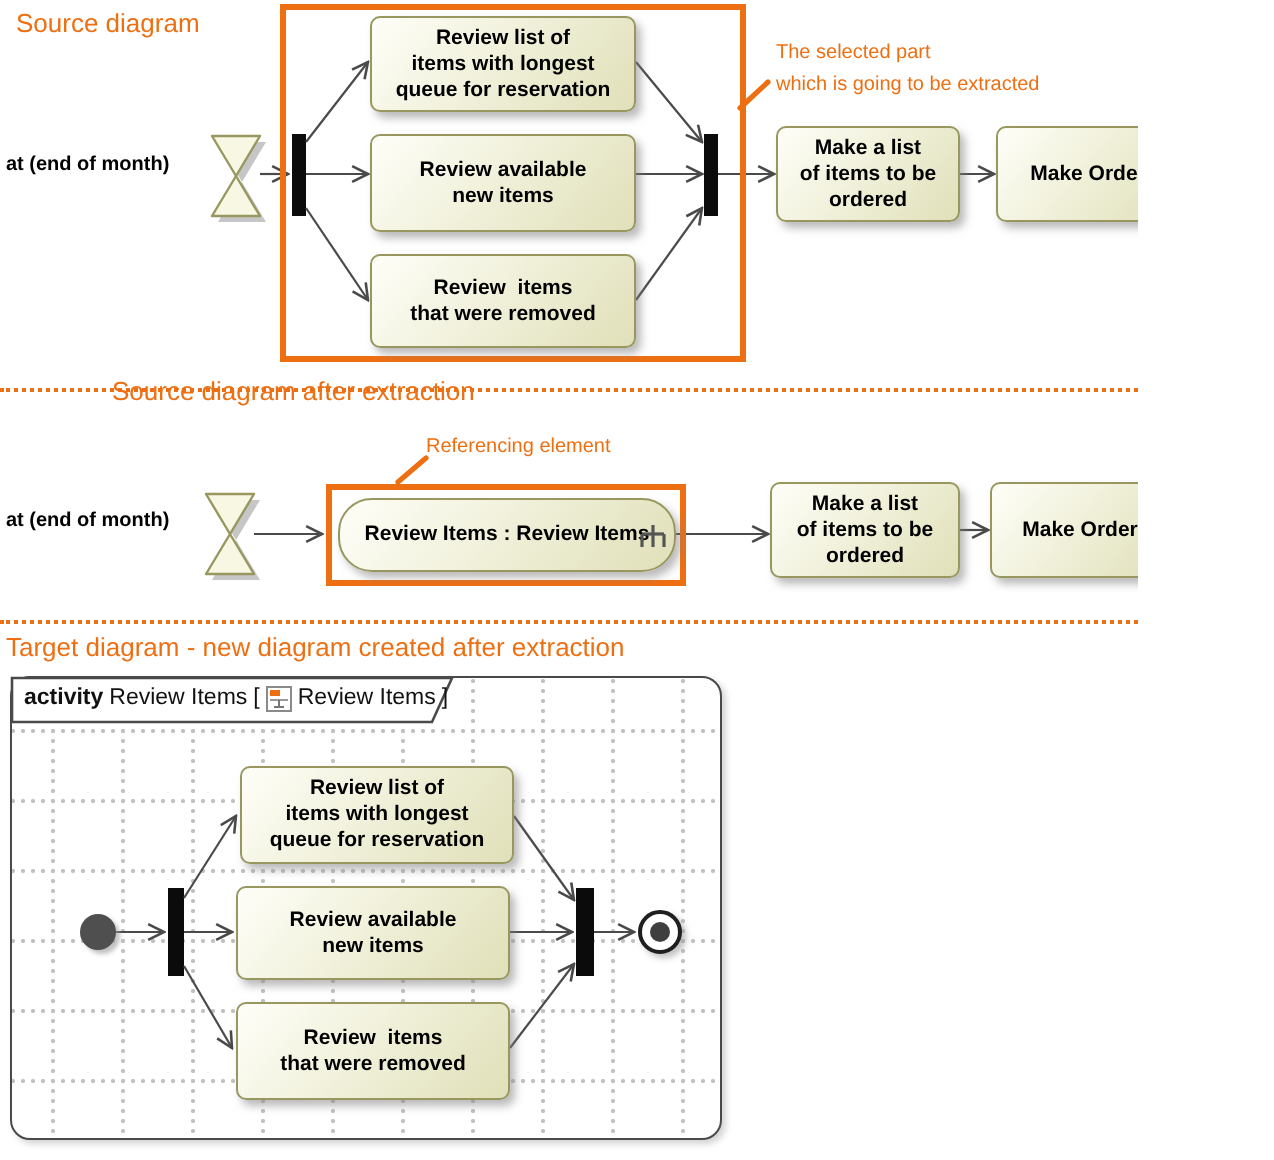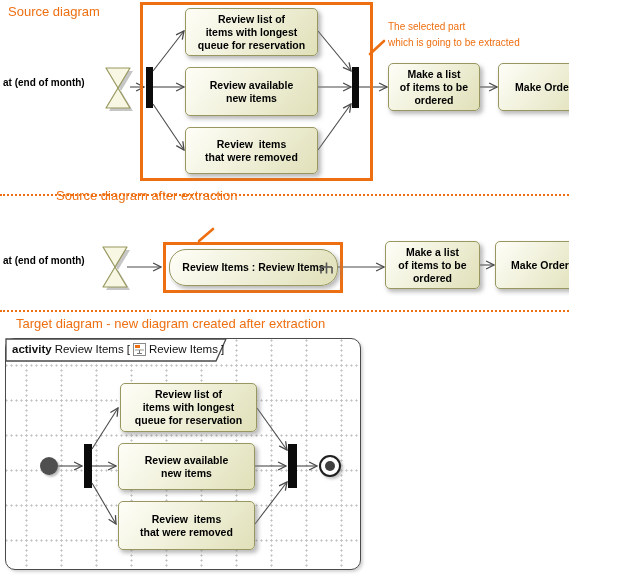--- a/index.html
+++ b/index.html
@@ -127,20 +127,21 @@
   <div class="action-node" style="left:388px;top:63px;width:92px;height:48px;">Make a list
 of items to be
 ordered</div>
   <div class="action-node" style="left:498px;top:63px;width:92px;height:48px;">Make Order</div>
   <div class="final-node" style="left:609px;top:76px;">
       <div class="dot"></div>
     </div>
 
   <div class="dotted-sep" style="top:194px;"></div>
   <div class="sec-title" style="left:8px;top:188px;margin-left:48px;">Source diagram after extraction</div>
+  <div class="callout" style="left:213px;top:216px;">Referencing element</div>
   <div class="time-label" style="left:3px;top:255px;">at (end of month)</div>
   <div class="sel-rect" style="left:163px;top:242px;width:180px;height:51px;"></div>
   <div class="action-node" style="left:169px;top:249px;width:169px;height:37px;border-radius:17px;">Review Items : Review Items</div>
   <svg class="abs" style="left:319px;top:262px;" width="15" height="14" viewBox="0 0 15 14">
     <g stroke="#555" stroke-width="1.6" fill="none">
       <line x1="7.5" y1="0.5" x2="7.5" y2="5"></line>
       <line x1="2" y1="5" x2="13" y2="5"></line>
       <line x1="2" y1="5" x2="2" y2="11.5"></line>
       <line x1="7.5" y1="5" x2="7.5" y2="11.5"></line>
       <line x1="13" y1="5" x2="13" y2="11.5"></line>
@@ -148,21 +149,21 @@
   </svg>
   <div class="action-node" style="left:385px;top:241px;width:95px;height:48px;">Make a list
 of items to be
 ordered</div>
   <div class="action-node" style="left:495px;top:241px;width:90px;height:48px;">Make Order</div>
   <div class="final-node" style="left:607px;top:255px;">
       <div class="dot"></div>
     </div>
 
   <div class="dotted-sep" style="top:310px;"></div>
-  <div class="sec-title" style="left:16px;top:316px;">Target diagram - new diagram created after extraction</div>
+  <div class="sec-title" style="left:3px;top:316px;">Target diagram - new diagram created after extraction</div>
 
   <div class="frame-header">
     <span class="kw">activity</span>
     <span>Review Items</span>
     <span>[</span>
     <svg width="13" height="13" viewBox="0 0 13 13">
       <rect x="0.5" y="0.5" width="12" height="12" fill="#fff" stroke="#8a8a8a"></rect>
       <rect x="2" y="2" width="5" height="3" fill="#EE6F12"></rect>
       <line x1="2" y1="7" x2="11" y2="7" stroke="#999" stroke-width="1"></line>
       <line x1="6.5" y1="7" x2="6.5" y2="10.5" stroke="#777" stroke-width="1"></line>

